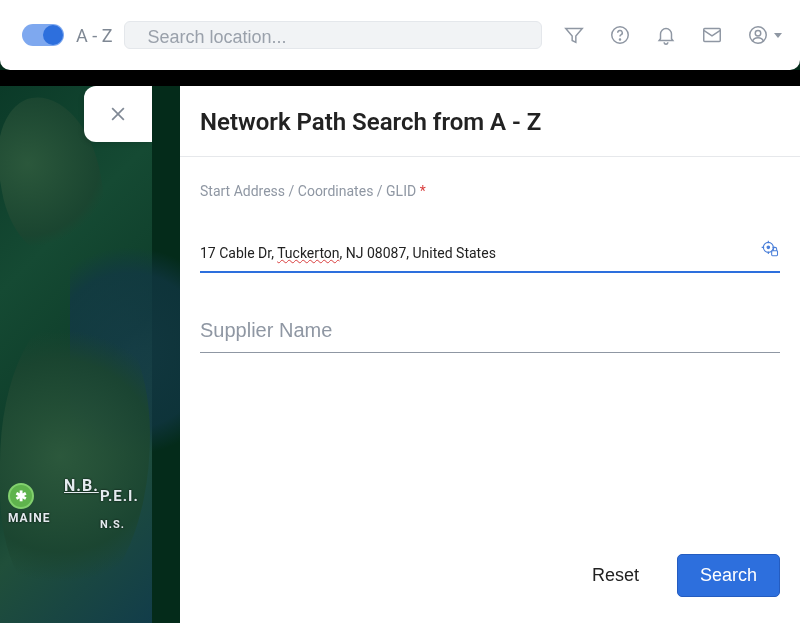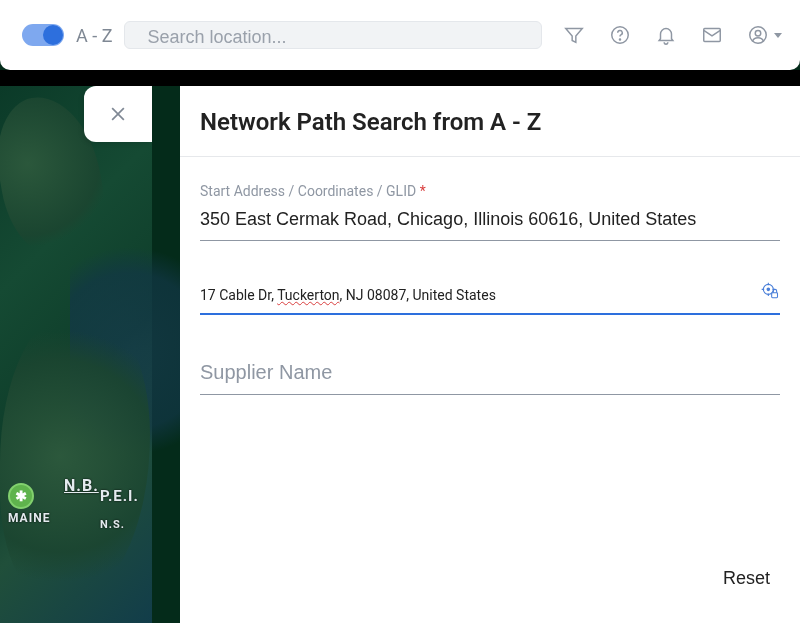--- a/index.html
+++ b/index.html
@@ -230,21 +230,20 @@
 <div class="panel">
   <div class="panel-head">
     <h1>Network Path Search from A - Z</h1>
   </div>
   <div class="panel-body">
 
     <div class="field">
       <label class="flabel">
         <span>Start Address / Coordinates / GLID</span> <span class="req">*</span>
       </label>
-      <input value="350 East Cermak Road, Chicago, Illinois 60616, United States" style="">
     </div>
 
     <div class="field active">
       <div style="border-bottom: 2px solid rgb(45, 111, 221); padding: 2px 24px 10px 0px; font-size: 14px; color: rgb(34, 34, 34);" contenteditable="true"><span>17 Cable Dr, </span><span class="spell">Tuckerton</span><span>, NJ 08087, United States</span></div>
       <span class="lock-icon">
         <svg viewBox="0 0 24 24">
             <circle cx="10" cy="10" r="6"></circle>
             <circle cx="10" cy="10" r="1.5" fill="#4a7fd9"></circle>
             <path d="M10 2v3M10 15v3M2 10h3M15 10h3"></path>
             <rect x="14" y="14" width="7" height="6" rx="1"></rect>
@@ -254,14 +253,15 @@
     </div>
 
     <div class="field big">
       <input placeholder="Supplier Name" style="">
     </div>
 
 
   </div>
   <div class="actions">
     <button class="btn-reset">Reset</button>
+    <button class="btn-search">Search</button>
   </div>
 </div>
 
 </body></html>

